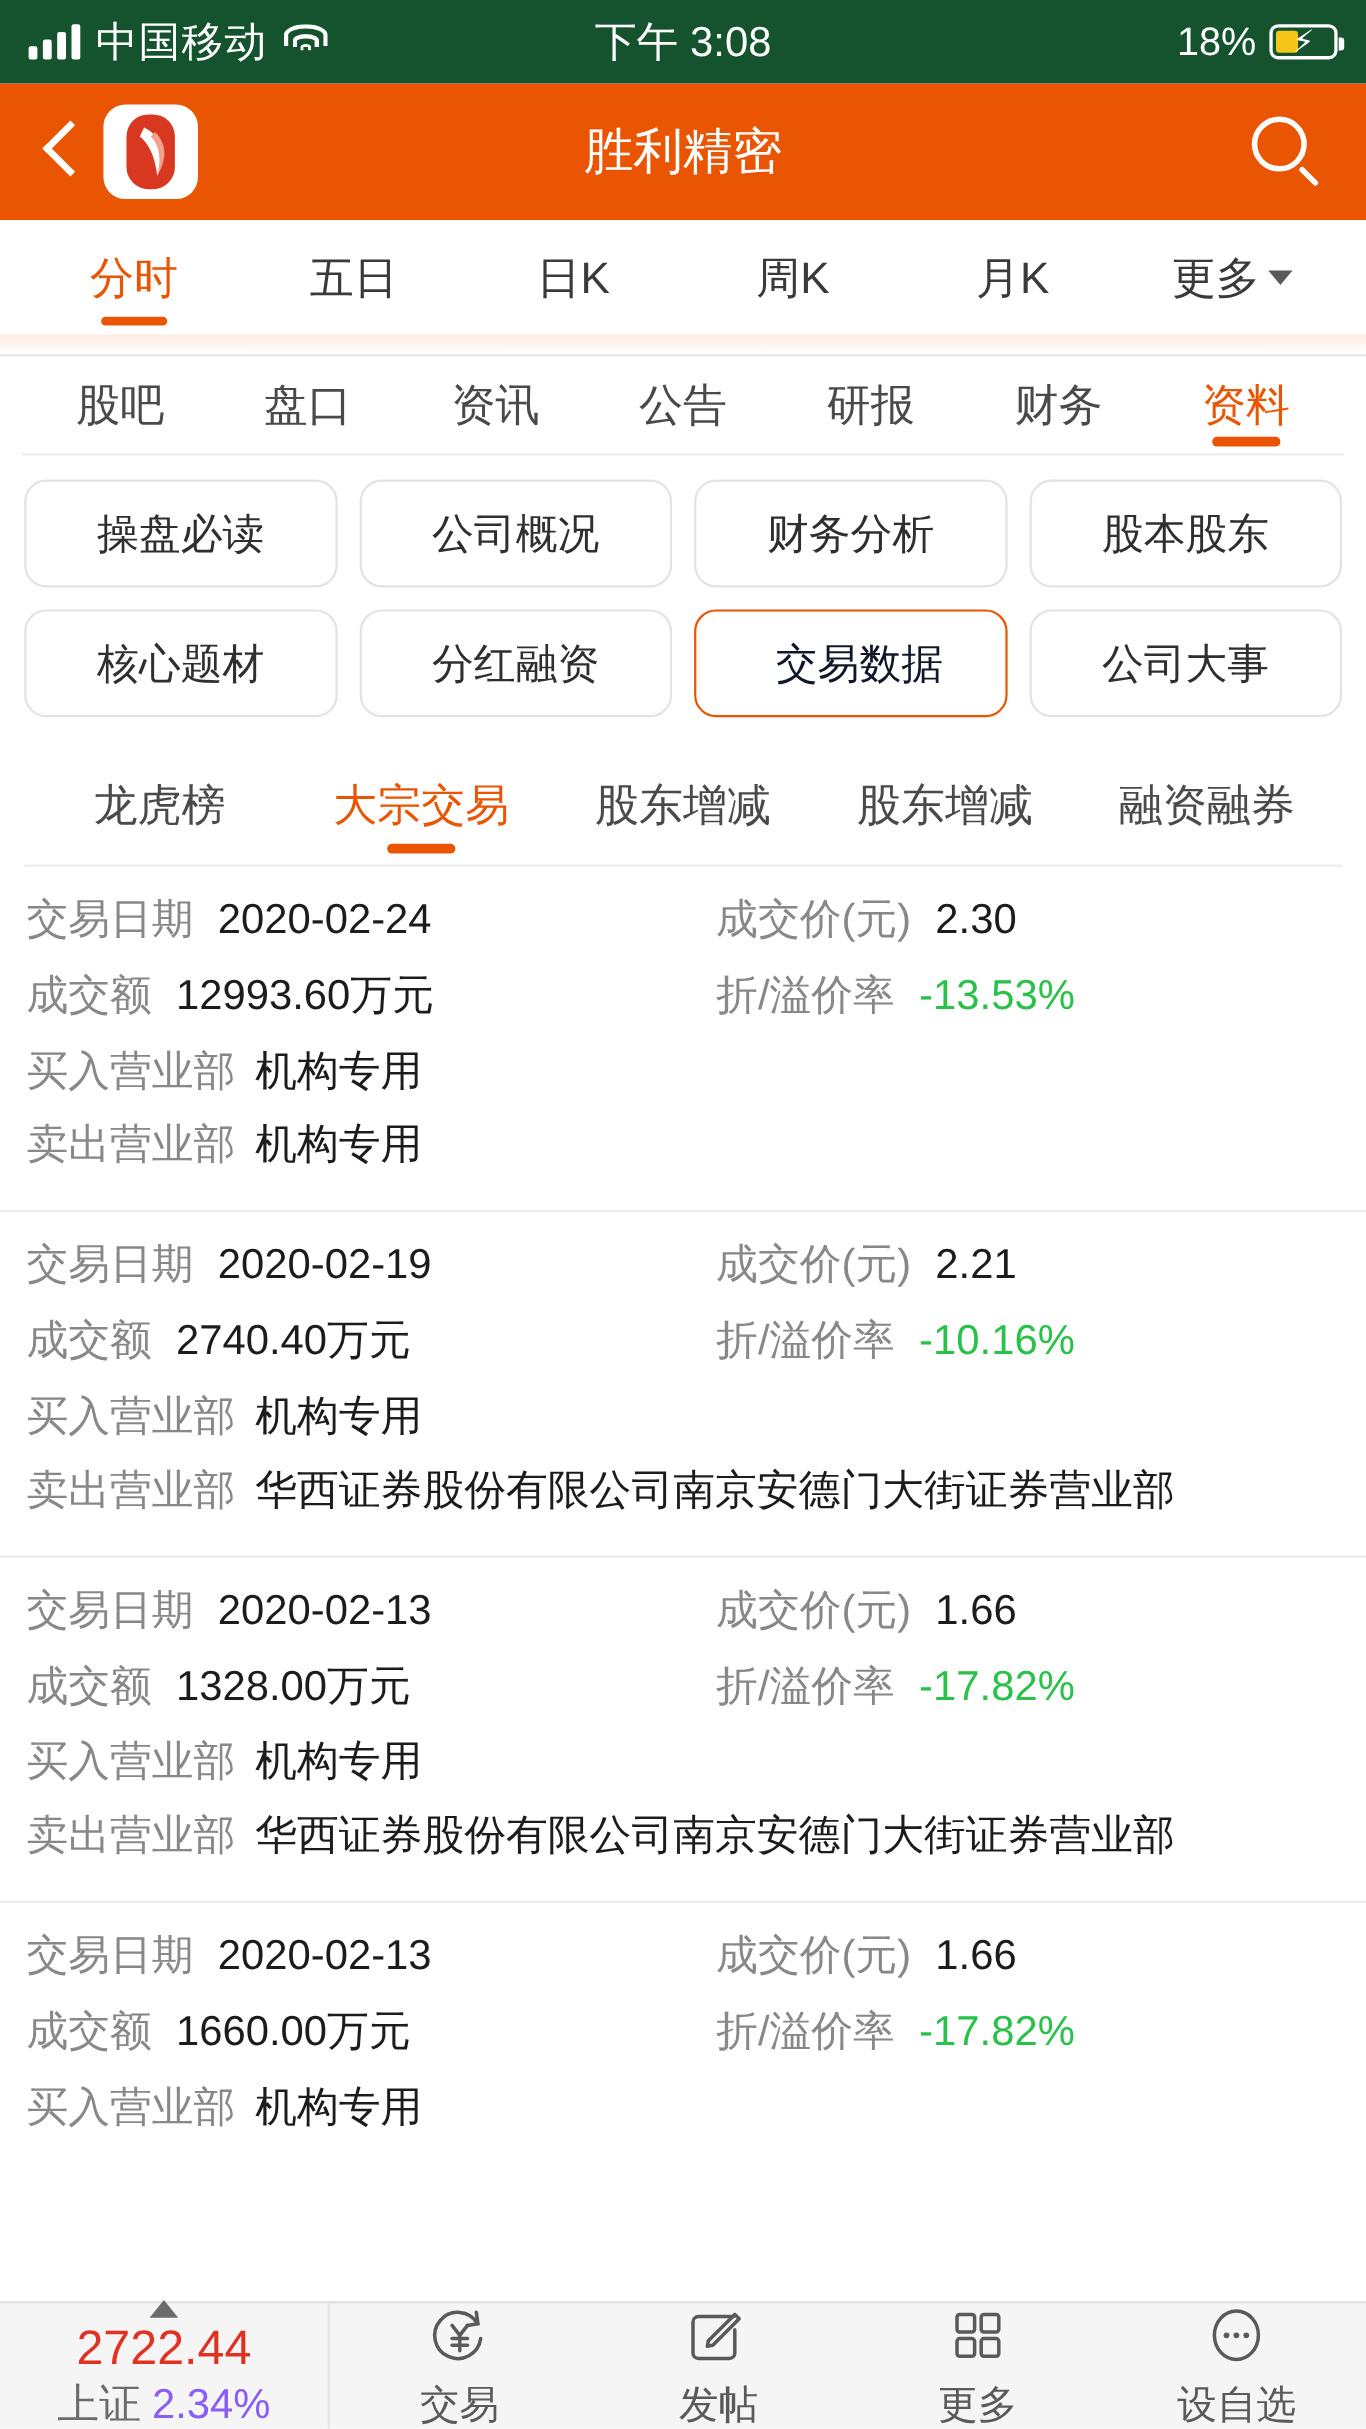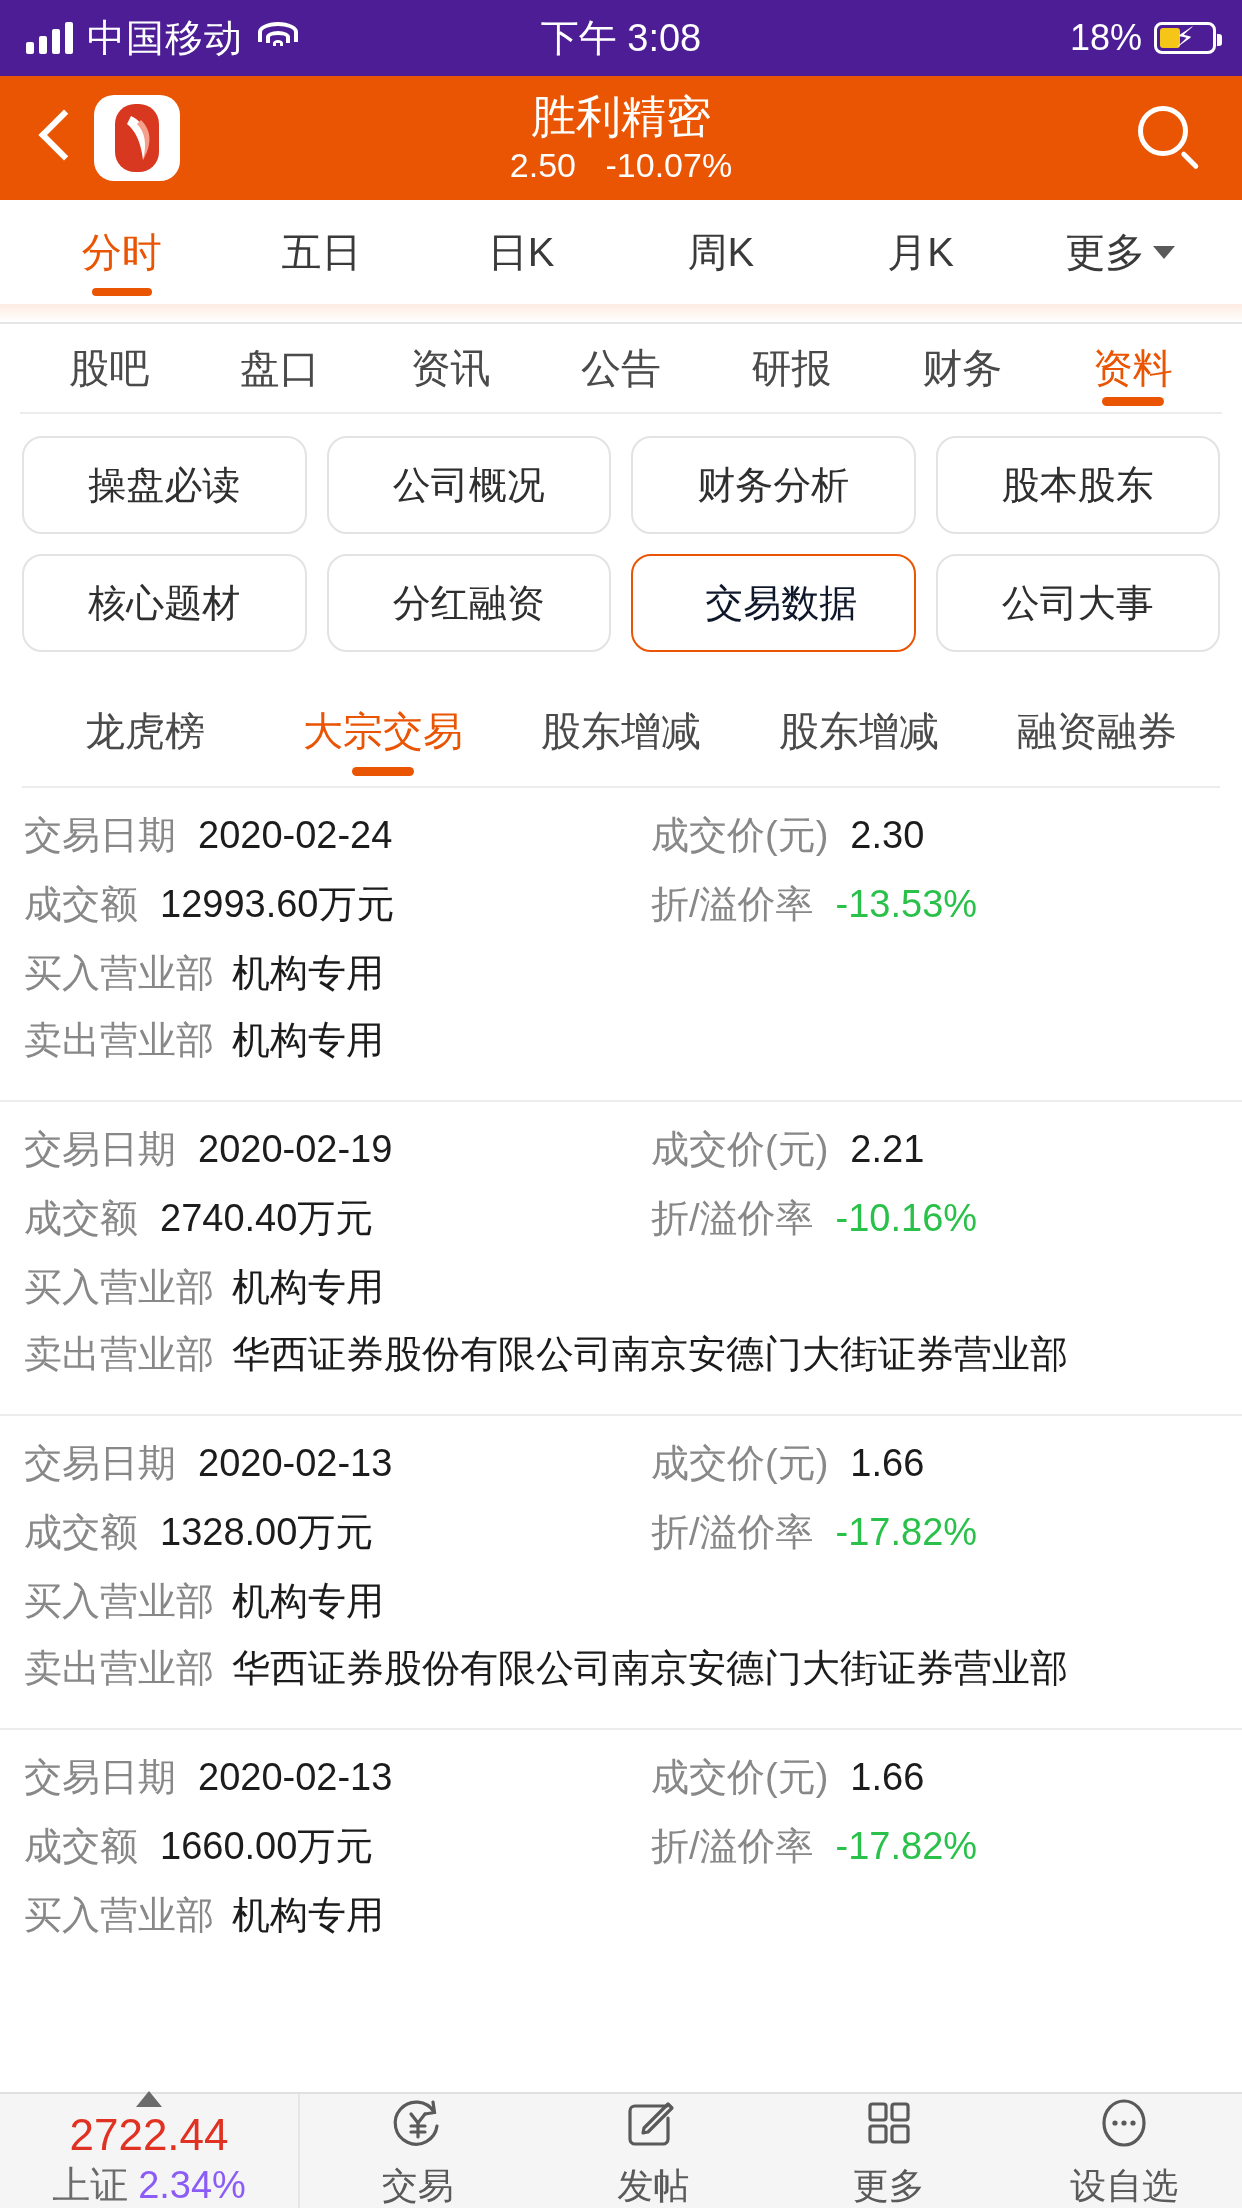--- a/index.html
+++ b/index.html
@@ -5,21 +5,21 @@
   * { margin:0; padding:0; box-sizing:border-box; }
   html, body {
     width:1242px; height:2208px;
     font-family:"Liberation Sans","DejaVu Sans",sans-serif;
     background:#ffffff; overflow:hidden;
   }
   .phone { position:relative; width:1242px; height:2208px; background:#fff; }
 
   
   .statusbar{
-    height:76px; background:#4c1d95; color:#fff;
+    height:76px; background:#14532d; color:#fff;
     display:flex; align-items:center; padding:16px 26px;
     font-size:38px; position:relative;
   }
   .sb-left{ display:flex; align-items:center; gap:14px; }
   .sig{ display:flex; align-items:flex-end; gap:5px; height:32px; }
   .sig i{ display:block; width:8px; background:#fff; border-radius:2px; }
   .sig i:nth-child(1){ height:12px;} .sig i:nth-child(2){ height:18px;}
   .sig i:nth-child(3){ height:25px;} .sig i:nth-child(4){ height:32px;}
   .carrier{ font-size:38px; letter-spacing:1px; }
   .wifi{ width:42px; height:32px; position:relative; }
@@ -171,24 +171,20 @@
     <div class="back"></div>
     <div class="applogo">
       <svg width="72" height="72" viewBox="0 0 72 72">
         <rect x="14" y="2" width="44" height="68" rx="20" fill="#d93820"></rect>
         <path d="M30 14 C46 22 50 36 42 58 C40 40 34 28 26 22 Z" fill="#fff"></path>
         <path d="M40 18 C52 30 50 44 42 58 C46 42 44 30 36 22 Z" fill="#f4a08c"></path>
       </svg>
     </div>
     <div class="title-center">
       <div class="stock-name">胜利精密</div>
-      <div class="stock-line">
-        <span>2.50</span>
-        <span>-10.07%</span>
-      </div>
     </div>
     <div class="searchbtn">
       <span class="ring"></span>
         <span class="hand"></span>
     </div>
   </div>
 
   <div class="charttabs">
     <div class="ct active">
         <span>分时</span>

